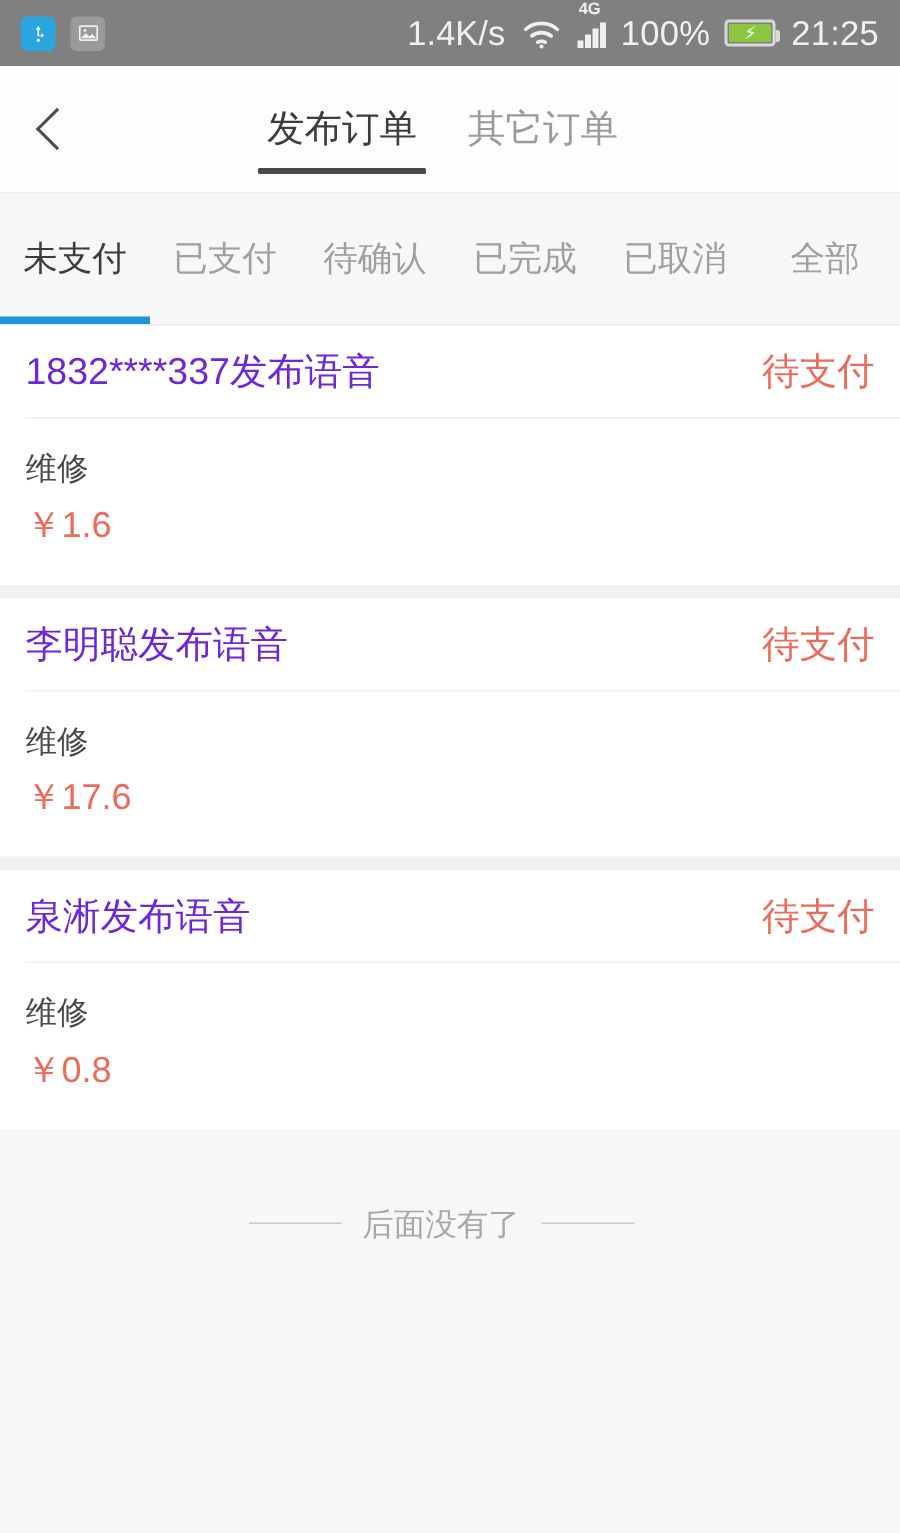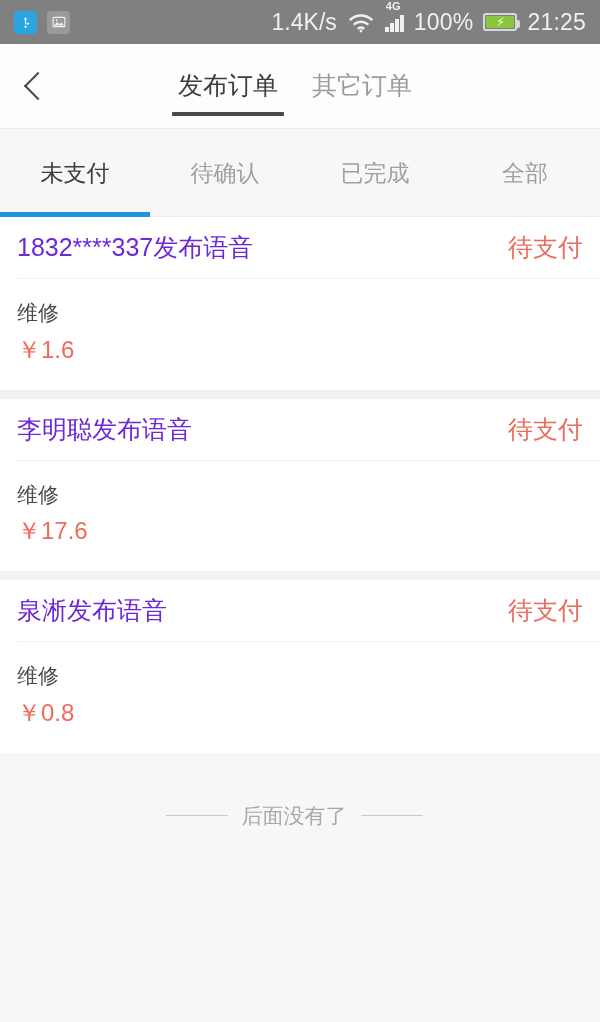--- a/index.html
+++ b/index.html
@@ -62,21 +62,21 @@
   }
   .htab.active{ color:#3d3d3d; }
   .htab.active:after{
     content:""; position:absolute; left:-2px; right:-2px; bottom:12px;
     height:4px; background:#4a4a4a; border-radius:1px;
   }
 
   
   .filterbar{
     height:88px; background:#f7f7f8;
-    display:flex; align-items:flex-start;
+    display:flex; align-items:flex-end;
     position:relative;
     border-bottom:1px solid #ececec;
   }
   .ftab{
     flex:1; text-align:center; font-size:23px; color:#a0a0a0;
     height:88px; display:flex; align-items:center; justify-content:center;
     cursor:pointer; position:relative;
   }
   .ftab.active{ color:#3d3d3d; }
   .ftab.active:after{
@@ -175,24 +175,30 @@
       <span>其它订单</span>
     </div>
   </div>
 </div>
 
 <div class="filterbar">
   <div class="ftab active">
     <span>未支付</span>
   </div>
   <div class="ftab">
+    <span>已支付</span>
+  </div>
+  <div class="ftab">
     <span>待确认</span>
   </div>
   <div class="ftab">
     <span>已完成</span>
+  </div>
+  <div class="ftab">
+    <span>已取消</span>
   </div>
   <div class="ftab">
     <span>全部</span>
   </div>
 </div>
 
 <div class="list">
 
   <div class="card">
     <div class="card-head">

